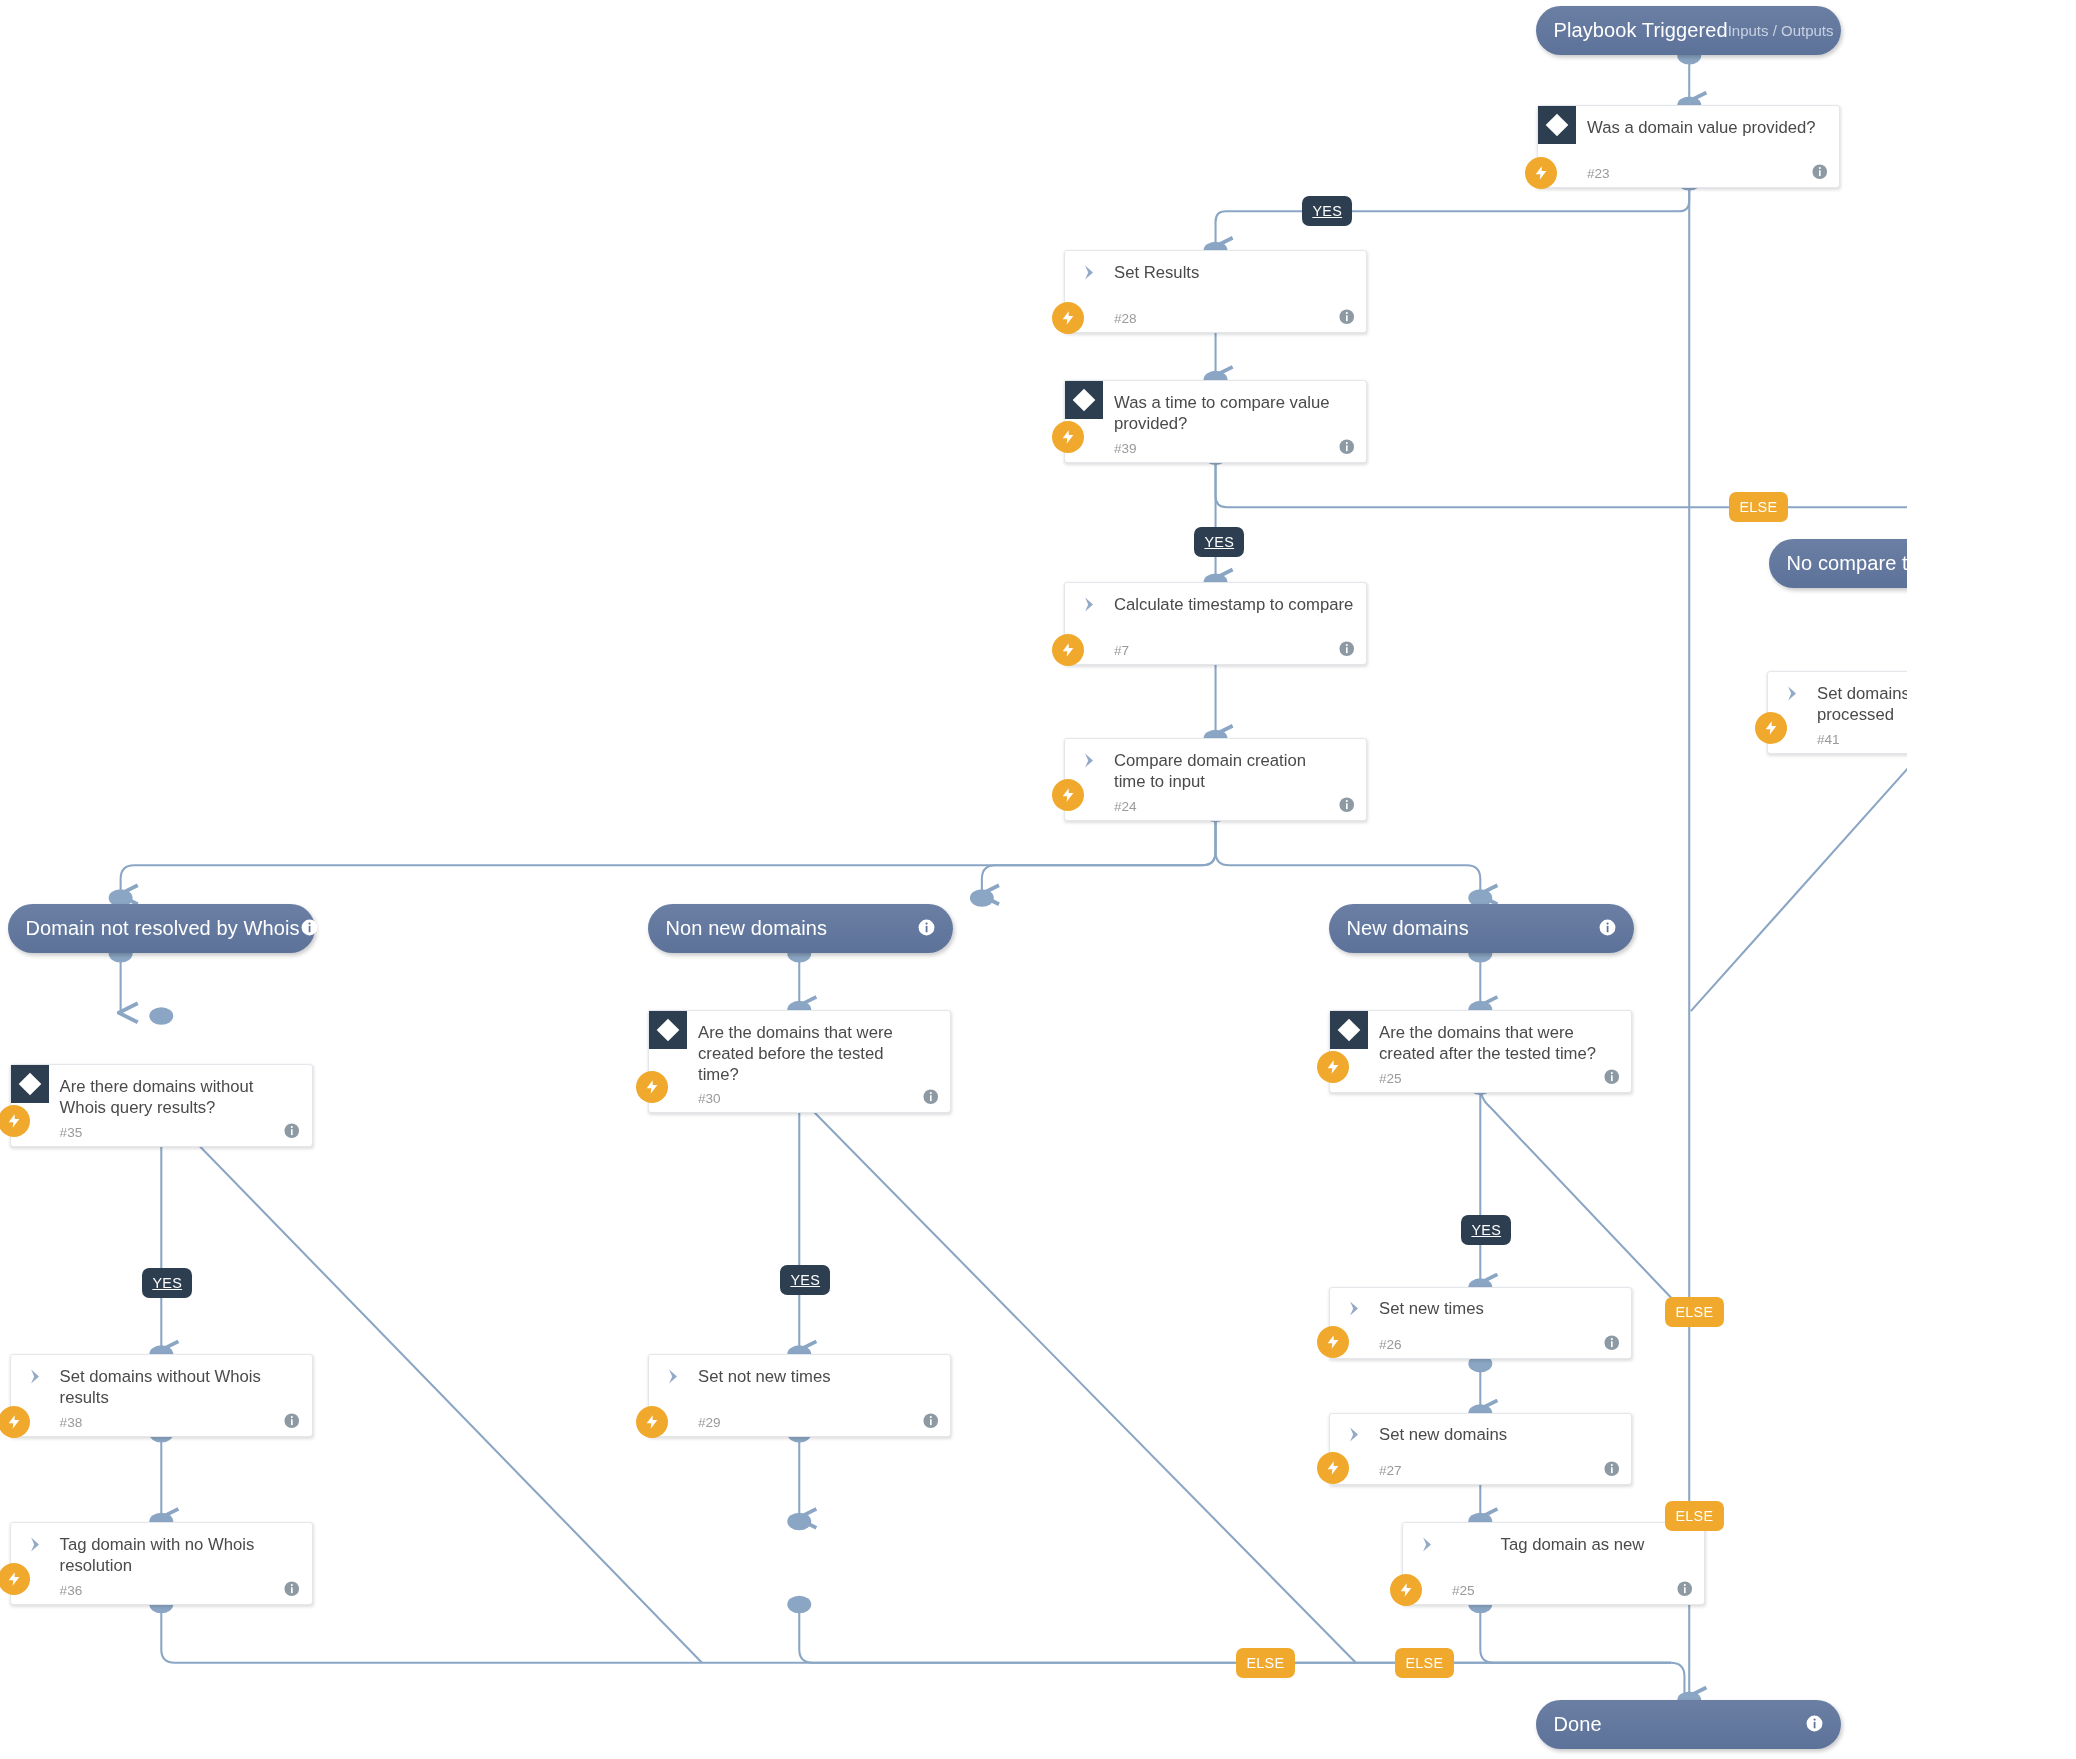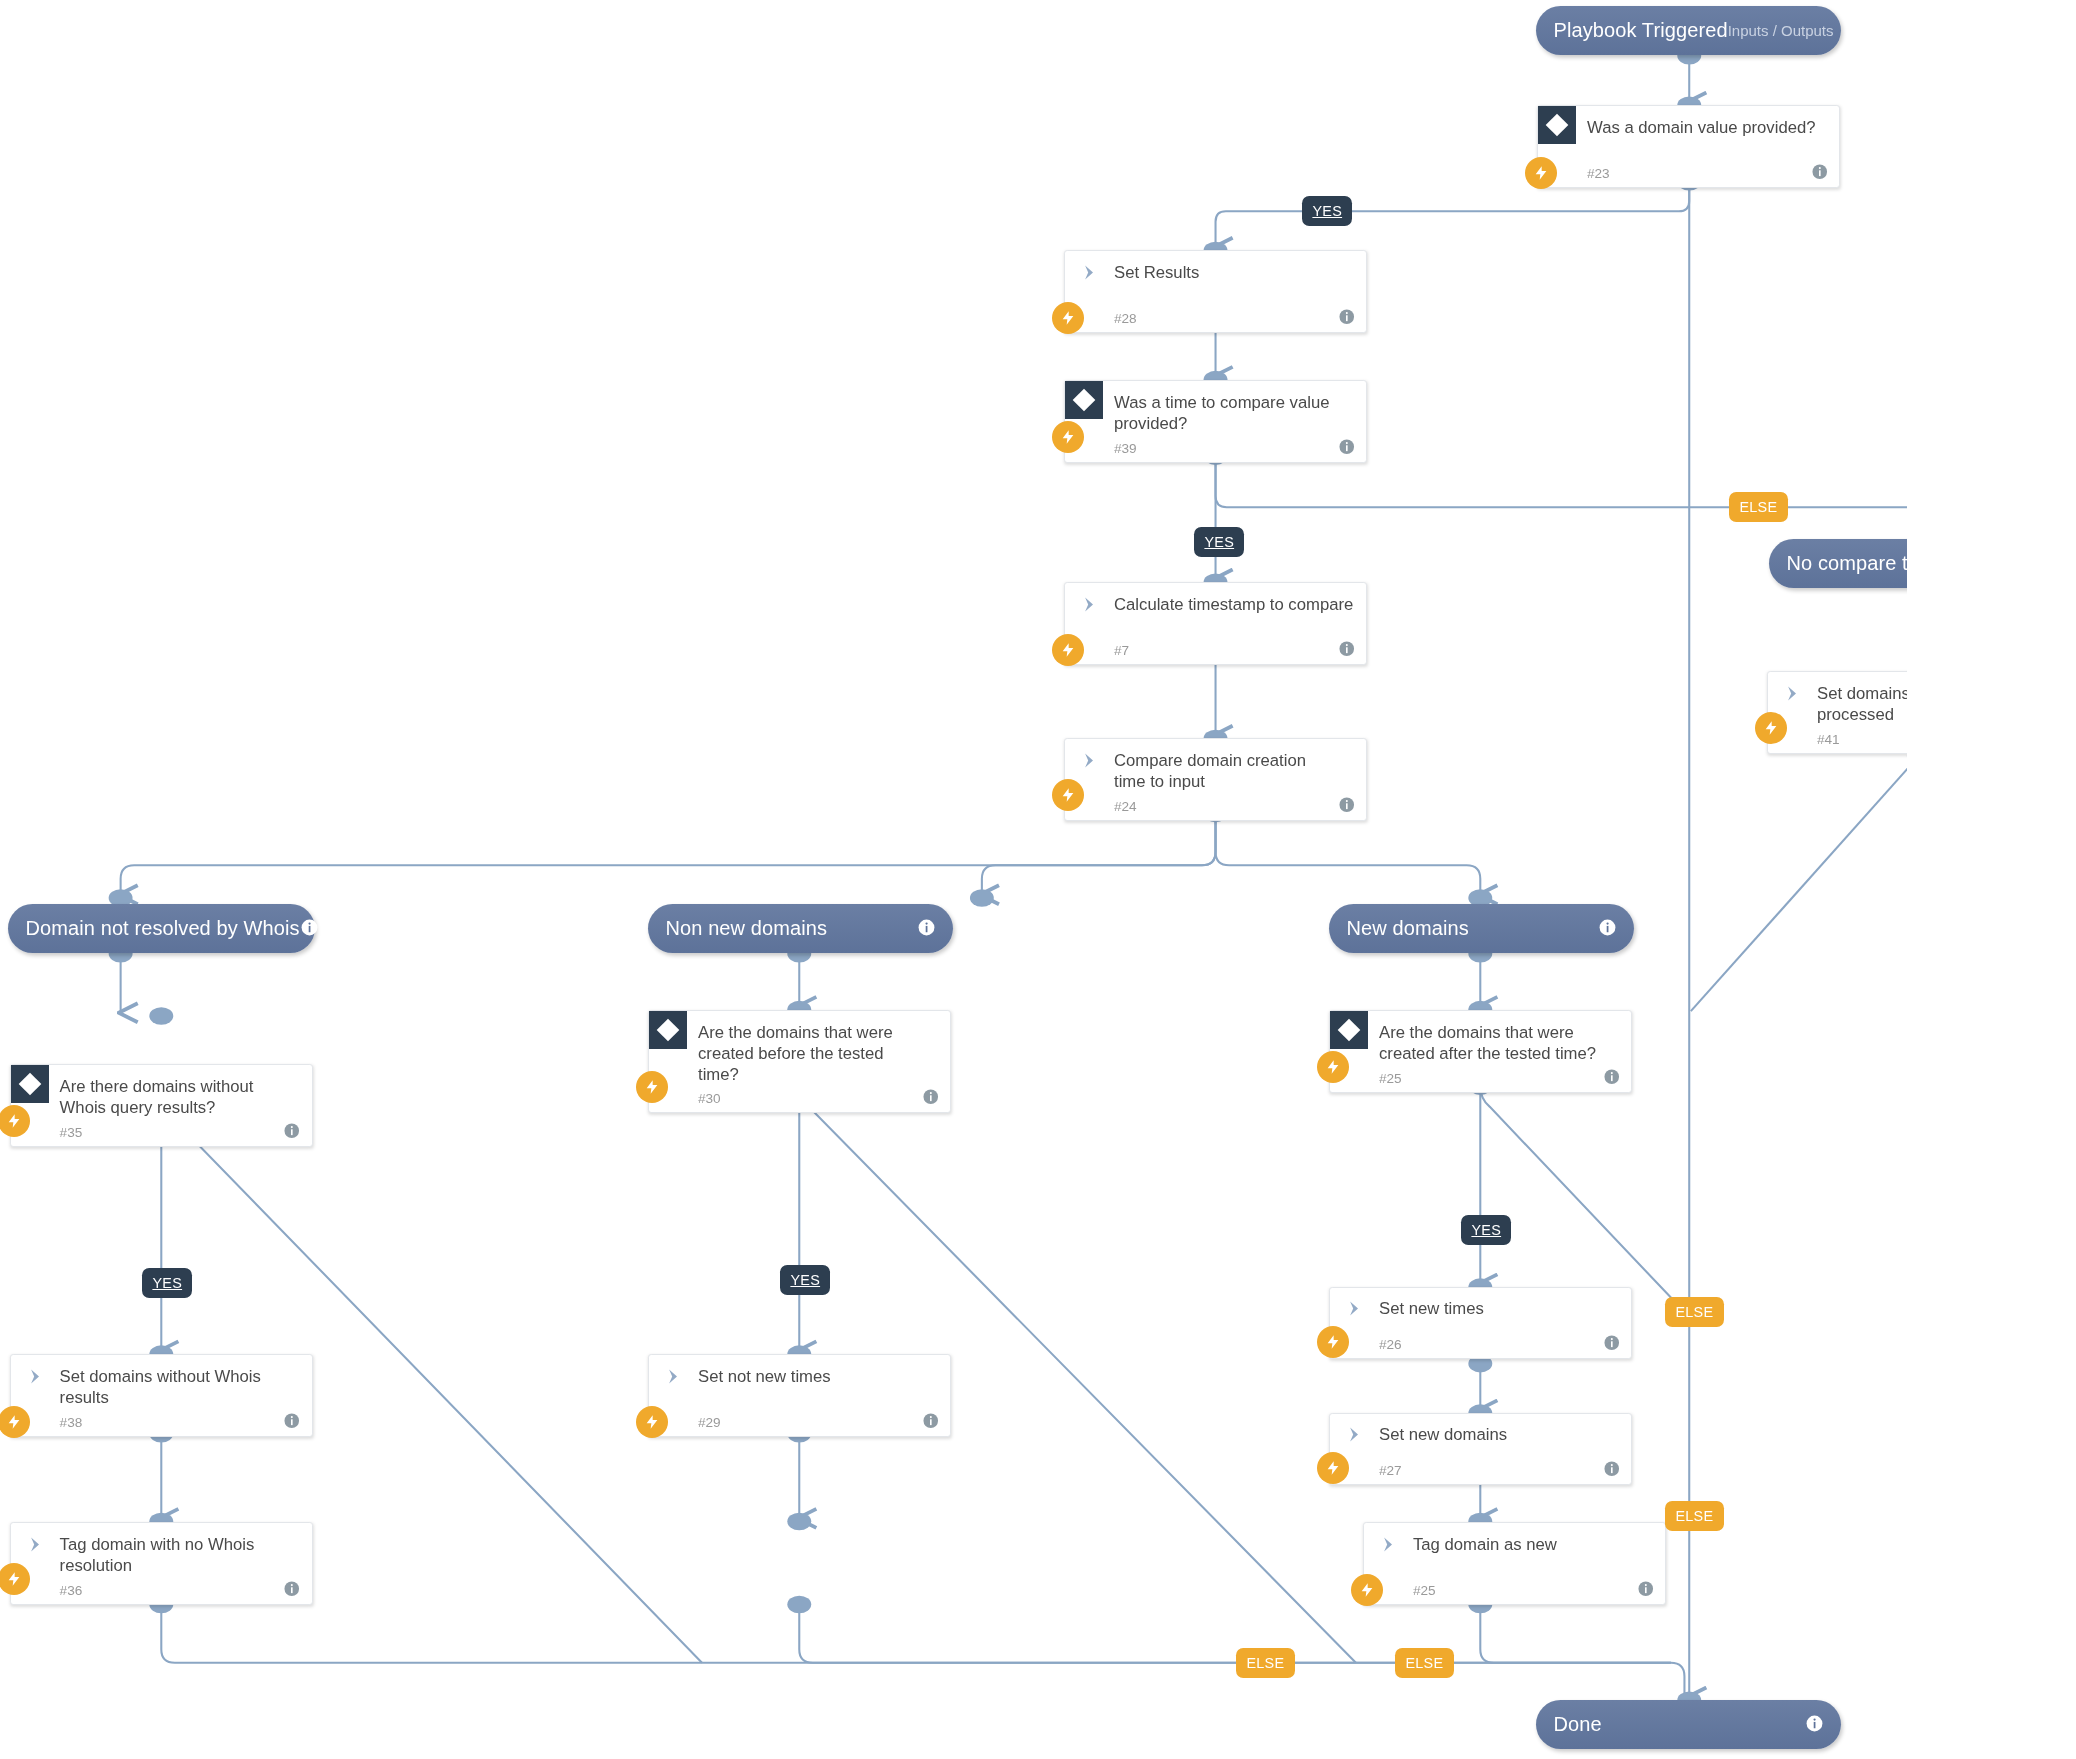--- a/index.html
+++ b/index.html
@@ -688,21 +688,21 @@
       <span class="info-ico">
         <svg width="17.5" height="17.5" viewBox="0 0 24 24">
             <circle cx="12" cy="12" r="10" fill="#8d9aa3"></circle>
             <rect x="11" y="10" width="2.2" height="8" fill="#ffffff"></rect>
             <circle cx="12.1" cy="7" r="1.4" fill="#ffffff"></circle>
           </svg>
       </span>
     </div>
   </div>
 
-  <div class="card" style="left:1363px; top:1522px;">
+  <div class="card" style="left:1402px; top:1522px;text-align:center;">
     <div class="card-body">
       <span class="chev">
         <svg width="21" height="21" viewBox="0 0 24 24">
             <path d="M7 4 L16 12 L7 20 L10.5 12 Z" fill="#93aac6"></path>
           </svg>
       </span>
       <div class="card-title">Tag domain as new</div>
     </div>
     <div class="card-foot">
       <span class="bolt" style="top:-3.2px;">

